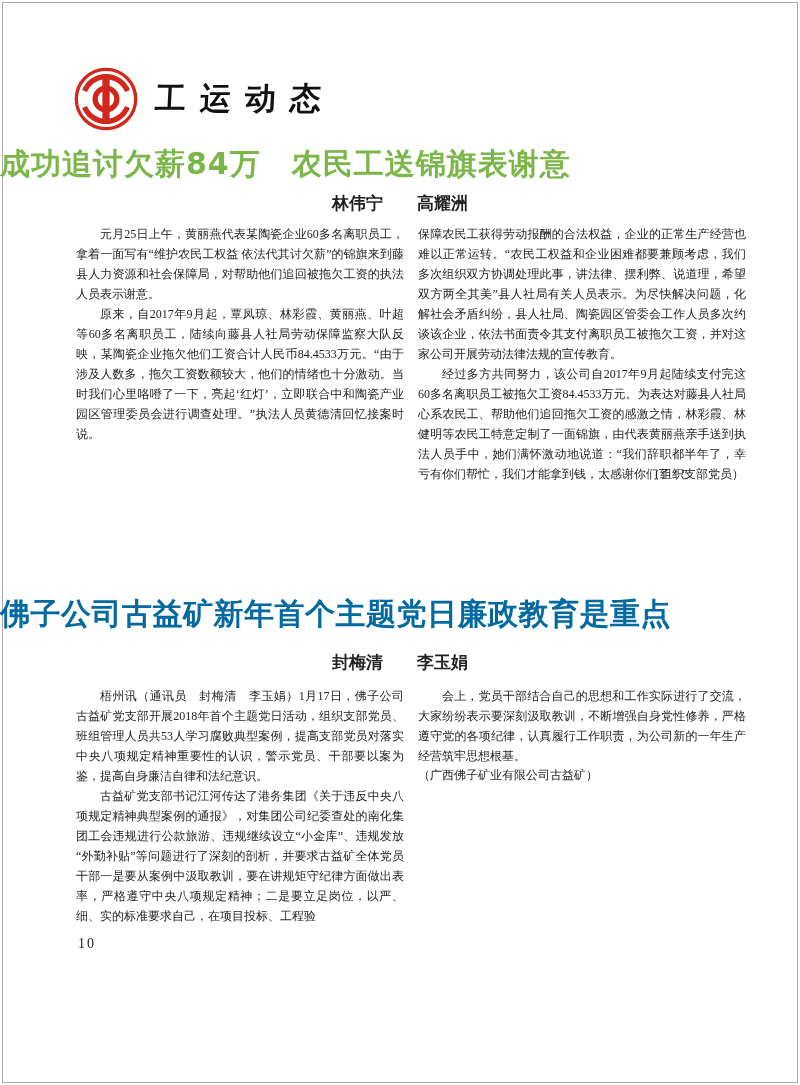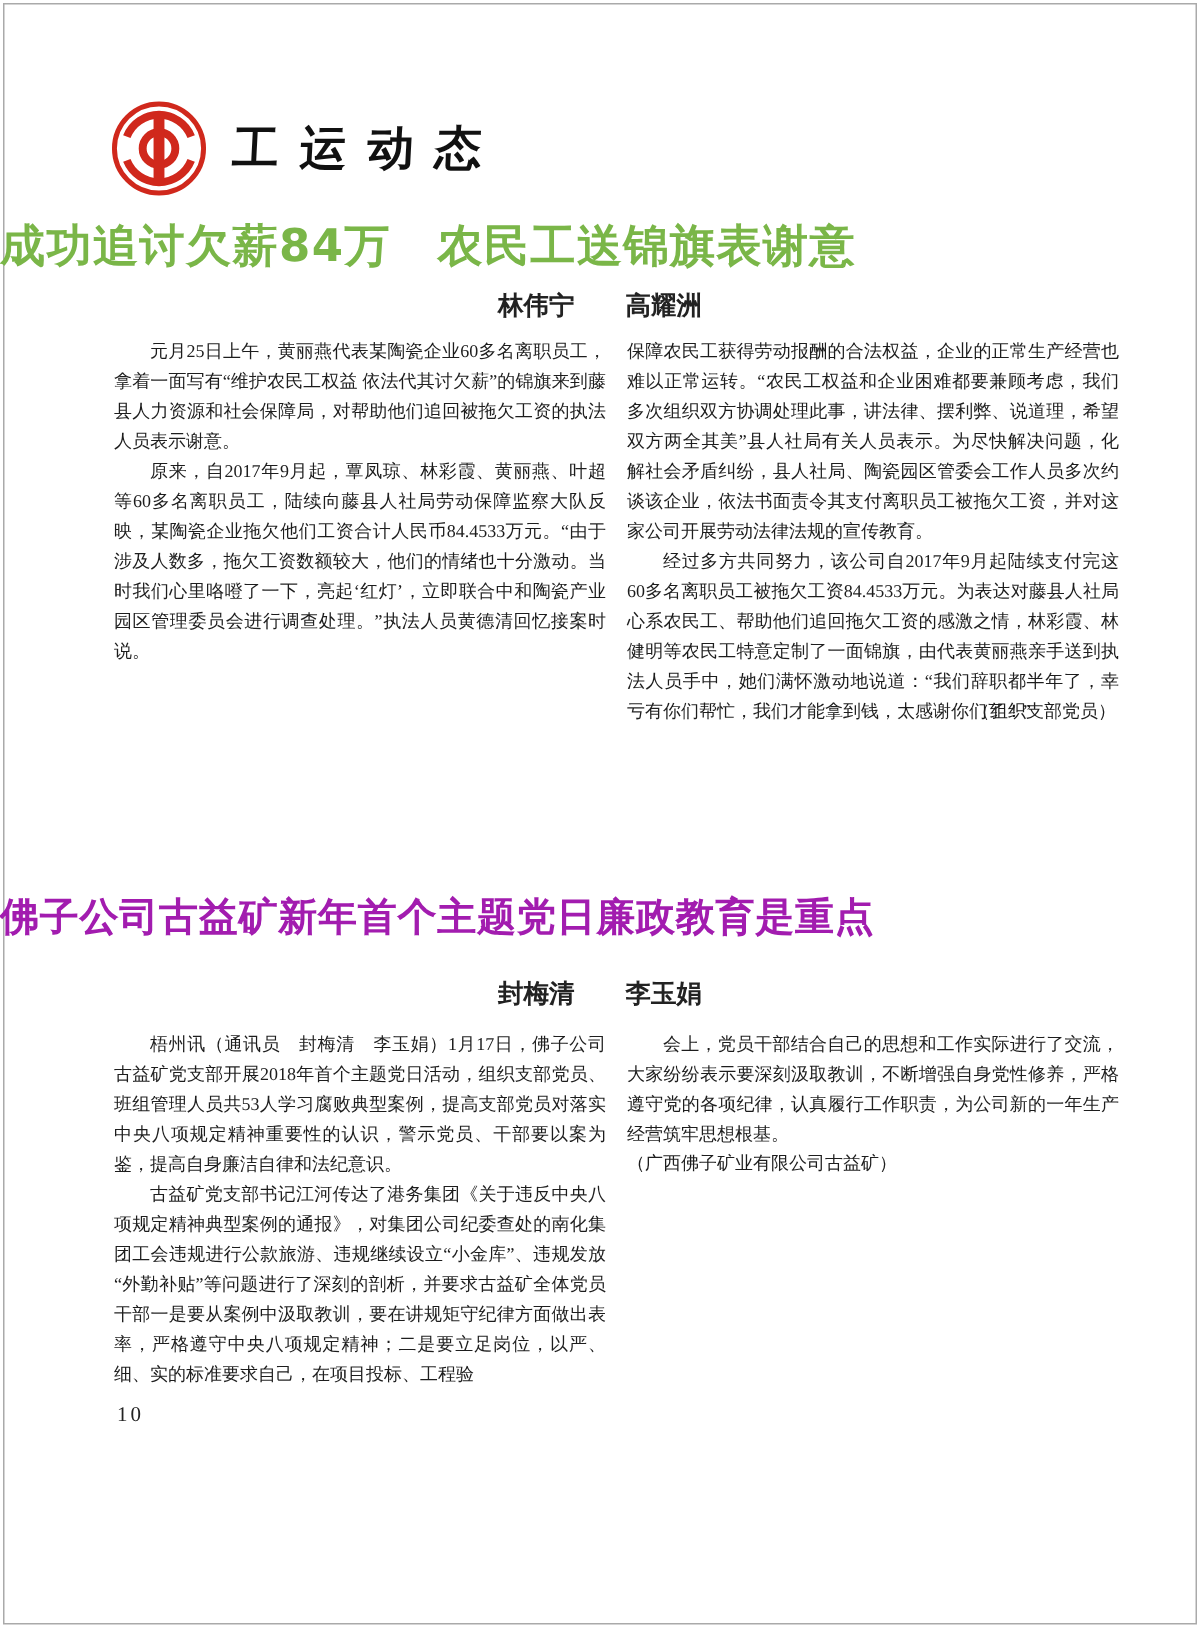--- a/index.html
+++ b/index.html
@@ -26,21 +26,21 @@
     color: #111; transform: skewX(-3deg);
   }
   
   .article-title {
     position: absolute; left: 0; width: 100%;
     text-align: left;
     font-family: "DejaVu Sans", "Liberation Sans", sans-serif;
     font-weight: bold;
   }
   .title-1 { top: 144px; font-size: 30px; color: #7ab648; letter-spacing: 1px; }
-  .title-2 { top: 594px; font-size: 26px; color: #a21caf; letter-spacing: 0.5px; }
+  .title-2 { top: 594px; font-size: 30px; color: #0369a1; letter-spacing: 0.5px; }
   .authors {
     position: absolute; left: 0; width: 100%;
     text-align: center;
     font-family: "DejaVu Sans", "Liberation Sans", sans-serif;
     font-weight: bold; font-size: 17px; color: #222;
   }
   .authors-1 { top: 192px; }
   .authors-2 { top: 651px; }
   
   .body {

